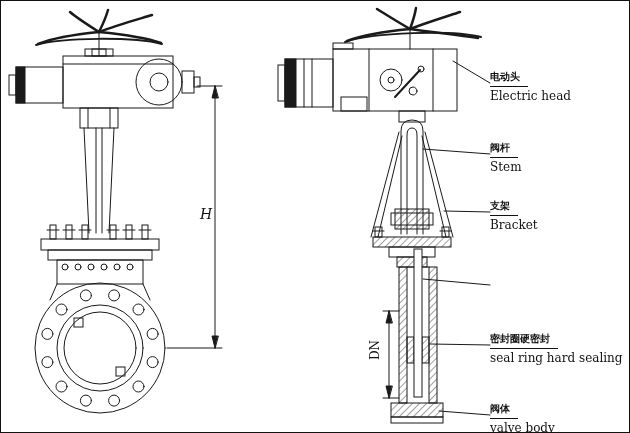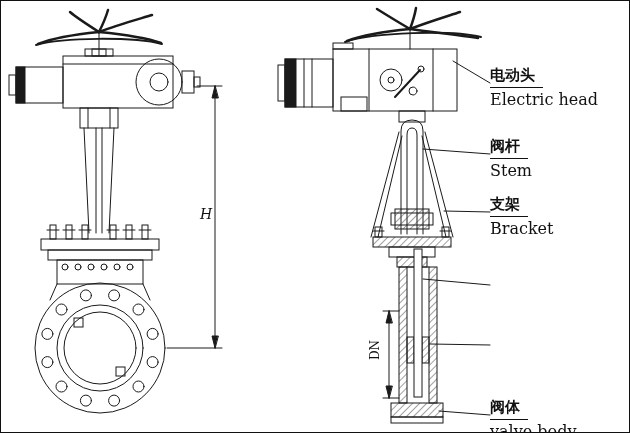--- a/index.html
+++ b/index.html
@@ -4,25 +4,25 @@
 <style>
   html,body { margin:0; padding:0; background:#e8e8e8; }
   .canvas {
     position:relative; width:630px; height:433px;
     background:#ffffff; border:1px solid #111; box-sizing:border-box;
     overflow:hidden; font-family:"Liberation Sans", sans-serif;
   }
   svg { position:absolute; left:0; top:0; }
   .part-label { position:absolute; color:#111; white-space:nowrap; }
   .part-label .zh {
-    display:inline-block; font-size:15px; font-weight:700; line-height:1.25;
+    display:inline-block; font-size:10px; font-weight:700; line-height:1.25;
     border-bottom:1.5px solid #111; padding:0 8px 2px 0;
   }
   .part-label .en {
-    font-size:16px; font-family:"DejaVu Serif", serif; line-height:1.2; padding-top:2px;
+    font-size:12px; font-family:"DejaVu Serif", serif; line-height:1.2; padding-top:2px;
   }
   .dim-label {
     position:absolute; color:#111; font-family:"DejaVu Serif", serif;
   }
   .h-label  { left:199px; top:205px; font-size:14px; font-style:italic; }
   .dn-label { left:364px; top:342px; font-size:12px; transform:rotate(-90deg); }
 </style>
 </head>
 <body>
 
@@ -227,19 +227,23 @@
     <div class="zh">支架</div>
     <div class="en">Bracket</div>
   </div>
 
   <div class="part-label" style="left:489px; top:136px">
     <div class="zh">阀杆</div>
     <div class="en">Stem</div>
   </div>
 
 
+  <div class="part-label" style="left:489px; top:327px">
+    <div class="zh">密封圈硬密封</div>
+    <div class="en">seal ring hard sealing</div>
+  </div>
 
   <div class="part-label" style="left:489px; top:397px">
     <div class="zh">阀体</div>
     <div class="en">valve body</div>
   </div>
 
 </div>
 
 </body></html>

